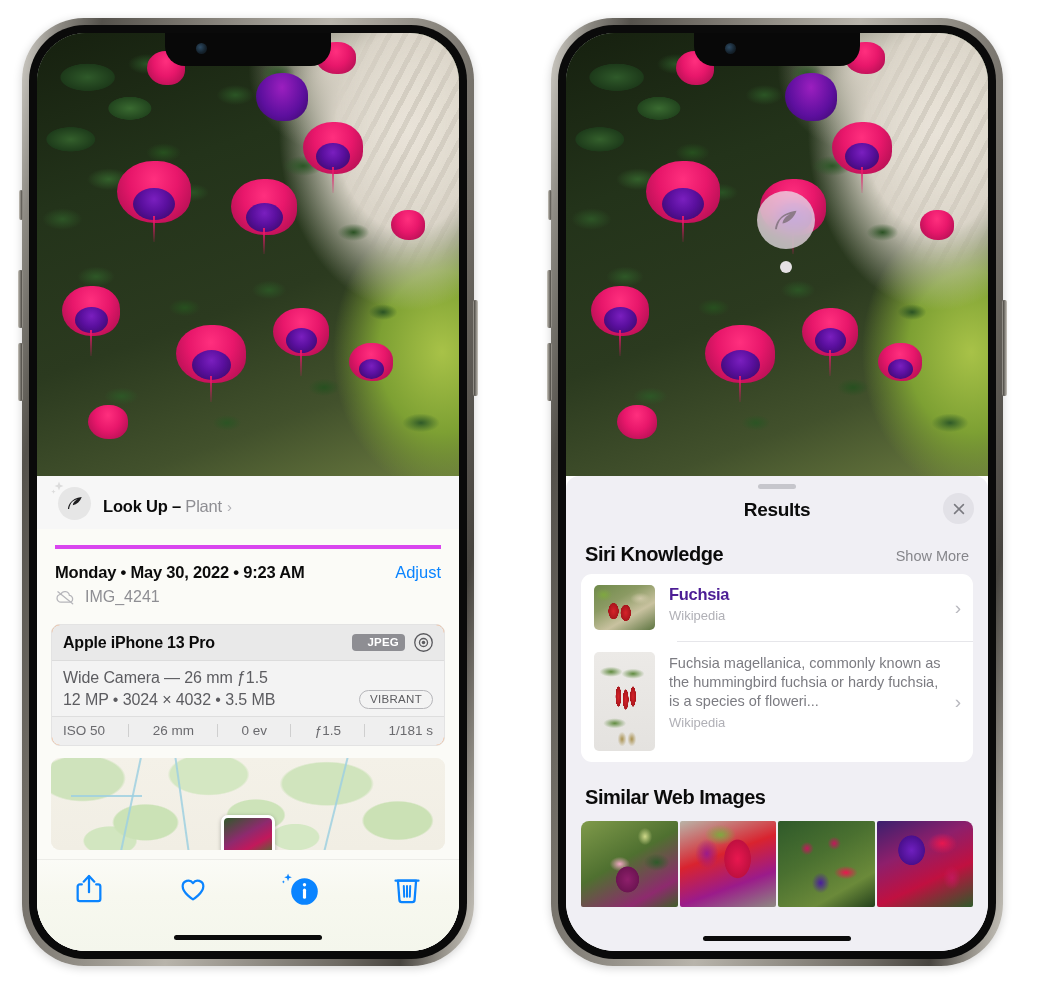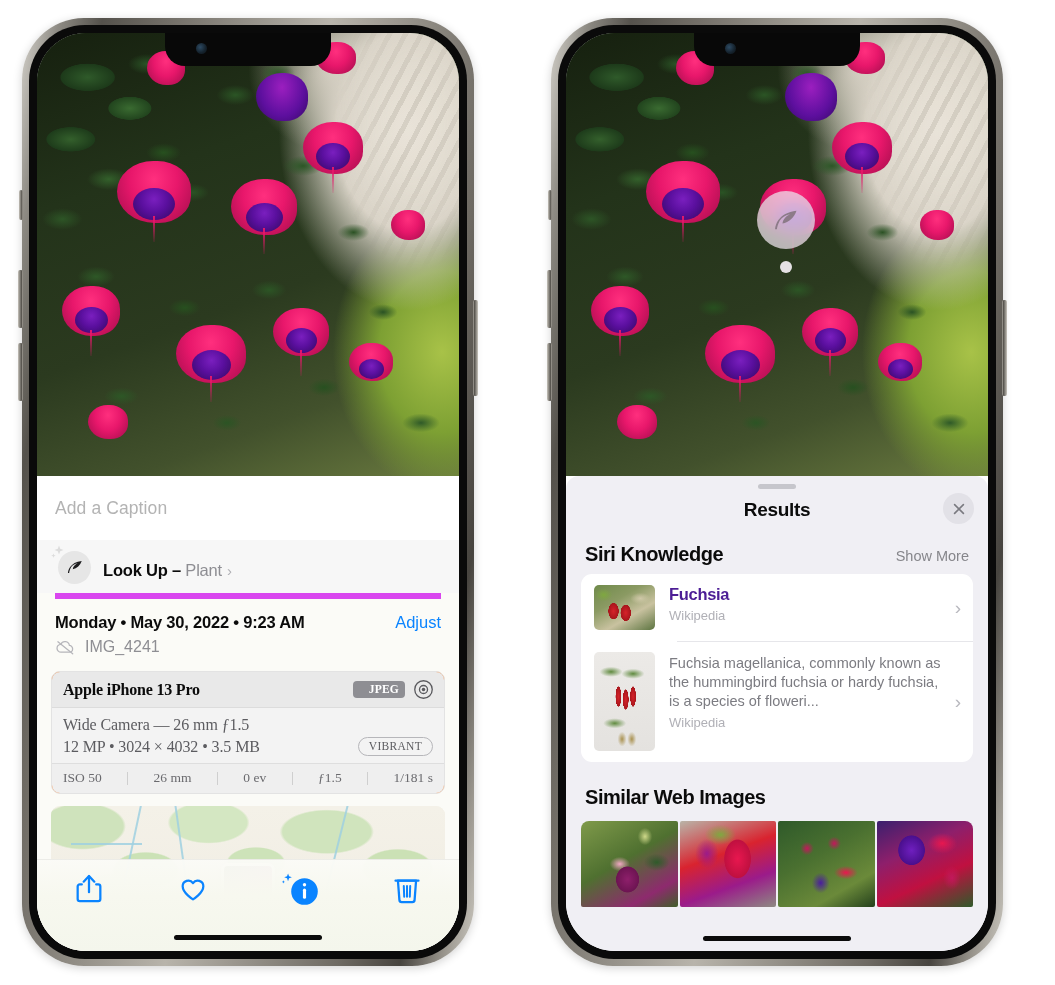--- a/index.html
+++ b/index.html
@@ -227,22 +227,22 @@
     color: #0b0b0b;
     letter-spacing: -0.2px;
     margin-top: 8px;
   }
   .lookup-text .sub { font-weight: 400; color: #8e8e93; }
   .chev-inline { color:#b0b0b5; font-size: 15px; margin-left: 5px; font-weight: 400;}
 
   .date-block {
     padding: 14px 18px 2px 18px;
     position: relative;
-    border-top: 6px solid #d946ef;
-    margin: 0 18px;
+    border-top: 4px solid #d946ef;
+    margin: 16px 18px;
     padding-left: 0; padding-right: 0;
   }
   .date-line {
     display:flex; align-items: baseline; justify-content: space-between;
   }
   .date-text {
     font-size: 16.5px;
     font-weight: 700;
     color: #0b0b0b;
     letter-spacing: -0.2px;
@@ -261,21 +261,20 @@
     color: #8e8e93;
   }
 
   
   .exif-card {
     margin: 13px 14px 0 14px;
     border-radius: 9px;
     overflow: hidden;
     background: #f97316;
     border: 1px solid #e3e3e3;
-    font-family: Liberation Serif, serif;
   }
   .exif-head {
     display:flex; align-items:center; justify-content: space-between;
     padding: 7px 10px 7px 11px;
     background: #e9e9e9;
     border-bottom: 1px solid #dcdcdc;
   }
   .exif-device {
     font-size: 16px; font-weight: 700; color: #0b0b0b; letter-spacing: -0.2px;
   }
@@ -591,23 +590,20 @@
               <div class="pet"></div>
             </div>
             <div class="bloom glow-blur" style="left:84%;top:40%;width:34px;height:30px;">
               <div class="pet"></div>
             </div>
           </div>
         </div>
 
         <div class="info-sheet">
 
-          <div class="caption-row">
-            <span class="caption-placeholder">Add a Caption</span>
-          </div>
 
           <div class="lookup-row">
             <div class="lookup-badge-wrap">
               <svg class="sparkle-icon" viewBox="0 0 24 24">
                 <path fill="currentColor" d="M12 2l1.6 4.4L18 8l-4.4 1.6L12 14l-1.6-4.4L6 8l4.4-1.6z"></path>
                 <path fill="currentColor" d="M4.6 12.6l.8 2.1 2.1.8-2.1.8-.8 2.1-.8-2.1L1.7 15.5l2.1-.8z"></path>
               </svg>
               <div class="lookup-badge">
                 <svg width="18" height="18" viewBox="0 0 24 24">
                   <path fill="#1c1c1e" d="M21 4c-2 6-6.5 9.8-12 11 .4-3.6 3-6.6 6.6-8-3.9.6-7 2.6-8.9 5.4C5 15.6 4.4 18 4.2 20H2.6c.2-2.5 1-5.4 2.9-8C8.3 8 13.4 4.8 21 4z"></path>

